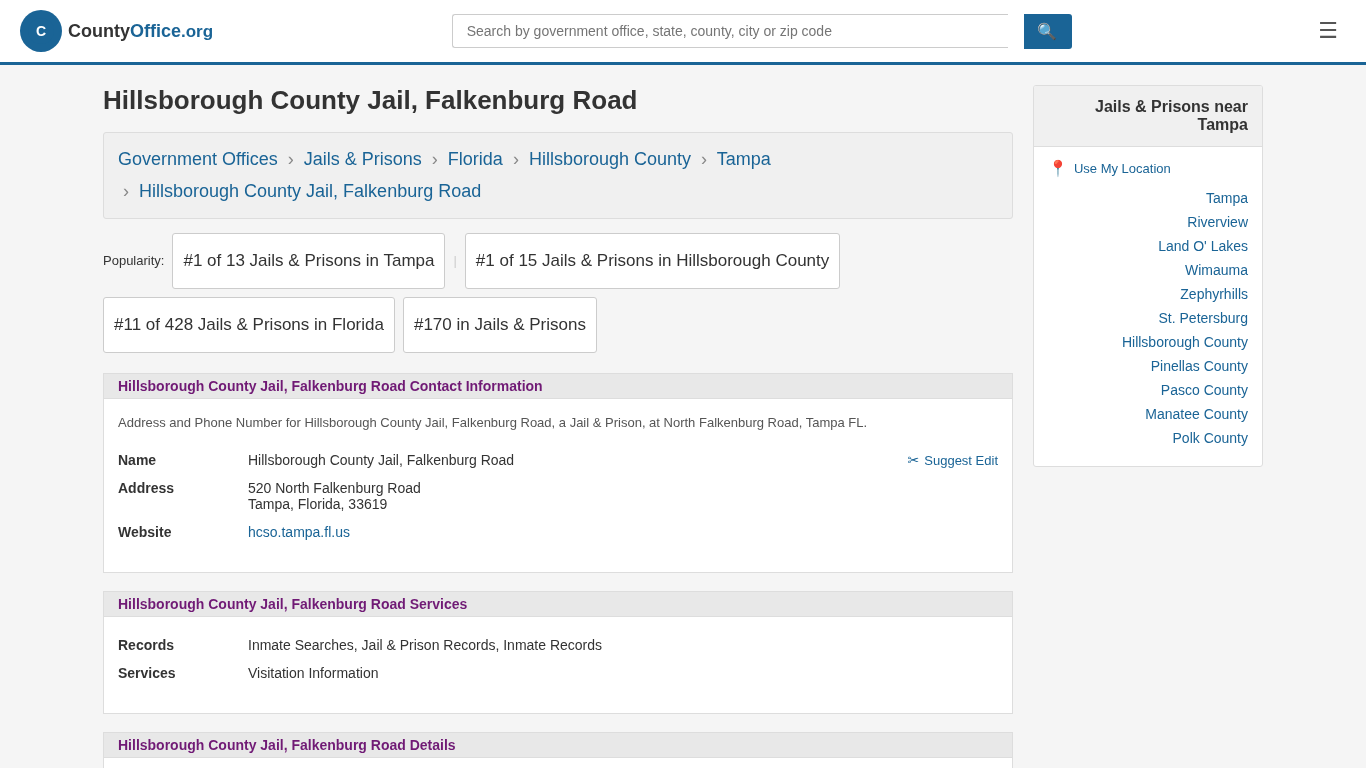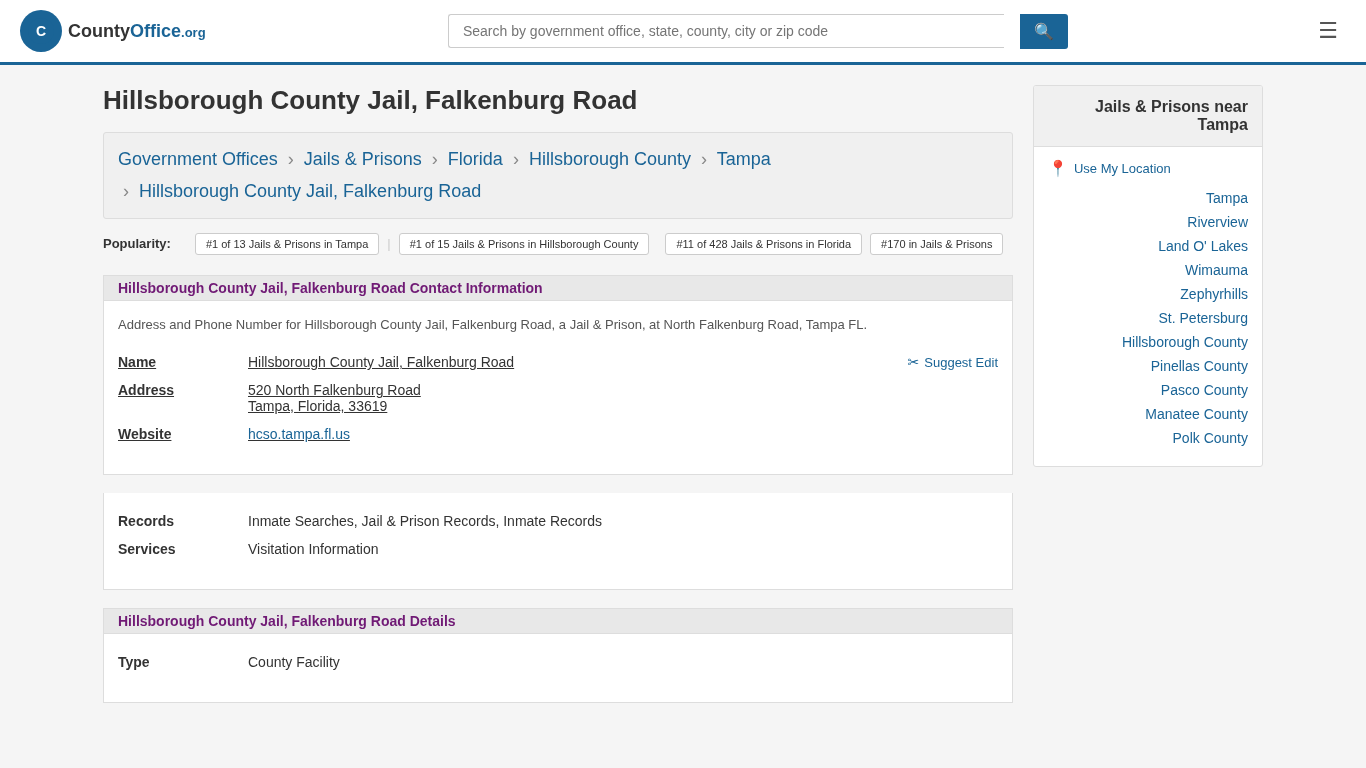--- a/index.html
+++ b/index.html
@@ -74,24 +74,24 @@
       line-height: 1.8;
     }
     .breadcrumb a { color: #1a6496; text-decoration: none; }
     .breadcrumb .sep { margin: 0 5px; color: #888; }
 
     
     .popularity-row {
       display: flex; flex-wrap: wrap; gap: 8px; align-items: center;
       margin-bottom: 20px; font-size: 13px;
     }
-    .popularity-label { font-weight: bold; margin-right: 16px; text-align: right; }
+    .popularity-label { font-weight: normal; margin-right: 0; text-align: right; }
     .pop-badge {
-      background: #fff; border: 1px solid #ccc; padding: 4px 10px;
-      border-radius: 3px; font-size: 11px;
+      background: #fff; border: 1px solid #ccc; padding: 17px 10px;
+      border-radius: 3px; font-size: 17px;
     }
 
     
     .section-header {
       background: #e8e8e8;
       border: 1px solid #ddd;
       padding: 4px 14px;
       font-size: 14px; font-weight: bold; color: #701a75;
       margin-bottom: 0;
     }
@@ -99,21 +99,21 @@
     
     .info-block {
       background: #fff;
       border: 1px solid #ddd;
       border-top: none;
       padding: 14px 14px 26px;
       margin-bottom: 18px;
     }
     .info-block p { font-size: 13px; color: #555; margin-bottom: 14px; line-height: 1.5; }
 
-    .info-table { width: 100%; border-collapse: collapse; text-decoration: underline; }
+    .info-table { width: 100%; border-collapse: collapse; }
     .info-table tr td {
       padding: 6px 0;
       vertical-align: top;
       font-size: 14px;
     }
     .info-table tr td:first-child {
       font-weight: bold; width: 130px; color: #333;
     }
     .info-table tr td a { color: #1a6496; text-decoration: none; }
 
@@ -164,21 +164,21 @@
 
 <header class="header">
   <div class="logo-area">
     <div class="logo-circle">
       <svg width="28" height="28" viewBox="0 0 28 28" fill="none">
         <circle cx="14" cy="14" r="13" fill="#1a6496"></circle>
         <text x="14" y="19" text-anchor="middle" font-size="14" fill="white" font-weight="bold">C</text>
       </svg>
     </div>
     <div>
-      <span style="font-size:18px; color:#333; font-weight:bold;">County<span style="color:#1a6496;">Office</span><span style="color:#1a6496; font-size:13px;">.org</span></span>
+      <span style="font-size:18px; color:#333; font-weight:bold;">County<span style="color:#1a6496;">Office</span><span style="color:#1a6496; font-size:17px;">.org</span></span>
     </div>
   </div>
   <div class="search-area">
     <input class="search-input" type="text" placeholder="Search by government office, state, county, city or zip code" style="">
     <button class="search-btn">
       <span>🔍</span>
     </button>
   </div>
   <div class="header-right">
     <button class="menu-btn">
@@ -243,20 +243,21 @@
         <tr>
           <td>Website</td>
           <td>
             <a href="#">hcso.tampa.fl.us</a>
           </td>
         </tr>
       </tbody>
         </table>
     </div>
 
+    <div class="section-header">Hillsborough County Jail, Falkenburg Road Services</div>
     <div class="info-block">
       <table class="services-table">
         <tbody>
             <tr>
           <td>Records</td>
           <td>Inmate Searches, Jail &amp; Prison Records, Inmate Records</td>
         </tr>
         <tr>
           <td>Services</td>
           <td>Visitation Information</td>

